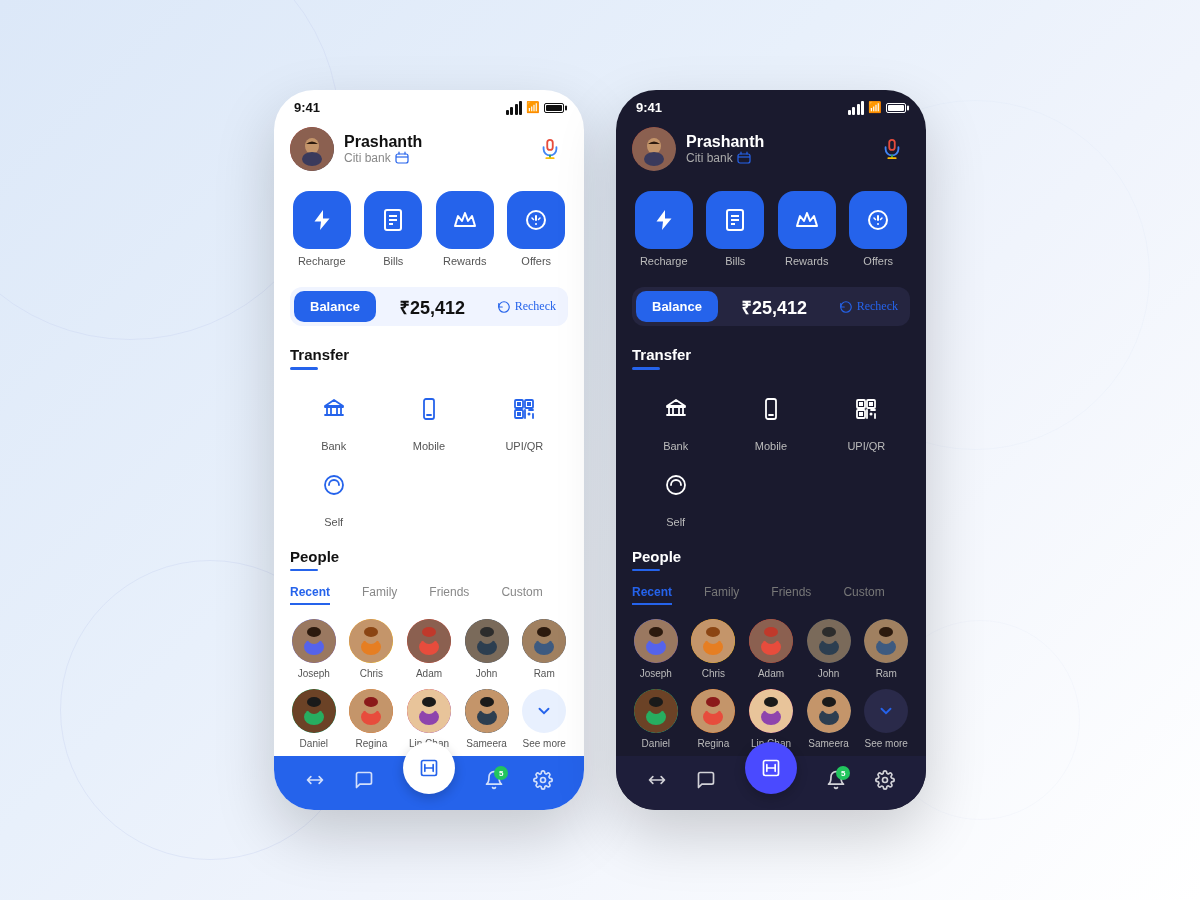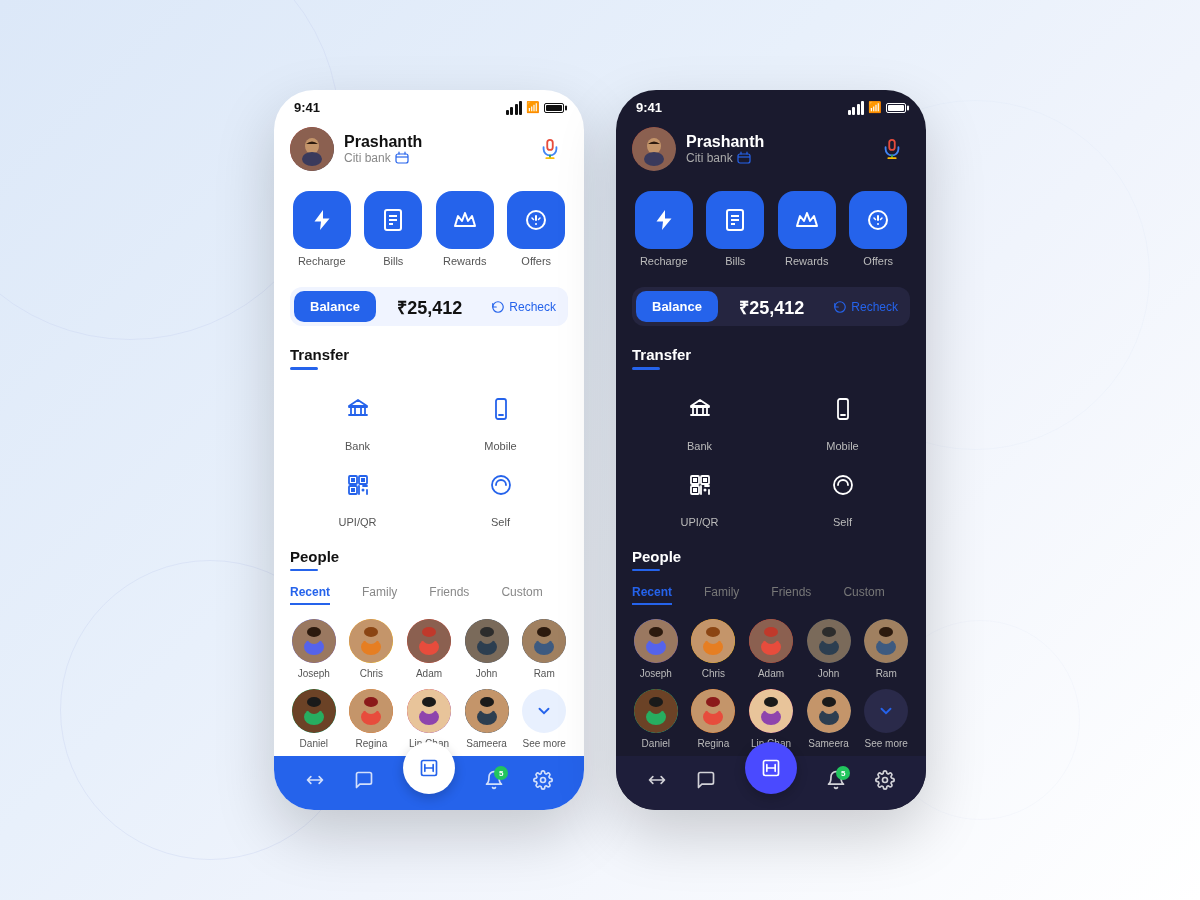--- a/index.html
+++ b/index.html
@@ -177,37 +177,38 @@
     .recheck-btn {
       display: flex; align-items: center; gap: 4px;
       color: #2563eb;
       font-size: 12px;
       font-weight: 500;
       padding: 6px 8px;
       border-radius: 8px;
       cursor: pointer;
       background: transparent;
       border: none;
+      font-family: Liberation Serif, serif;
     }
 
     
     .section-title {
       font-size: 15px;
       font-weight: 700;
       margin-bottom: 4px;
     }
     .section-underline {
       width: 28px; height: 2.5px;
       background: #2563eb;
       border-radius: 2px;
       margin-bottom: 14px;
     }
     .transfer-options {
       display: grid;
-      grid-template-columns: repeat(2, 1fr);
+      grid-template-columns: repeat(3, 1fr);
       gap: 8px;
       margin-bottom: 20px;
     }
     .transfer-item {
       display: flex; flex-direction: column; align-items: center; gap: 6px;
     }
     .transfer-icon {
       width: 50px; height: 50px;
       border-radius: 12px;
       display: flex; align-items: center; justify-content: center;

